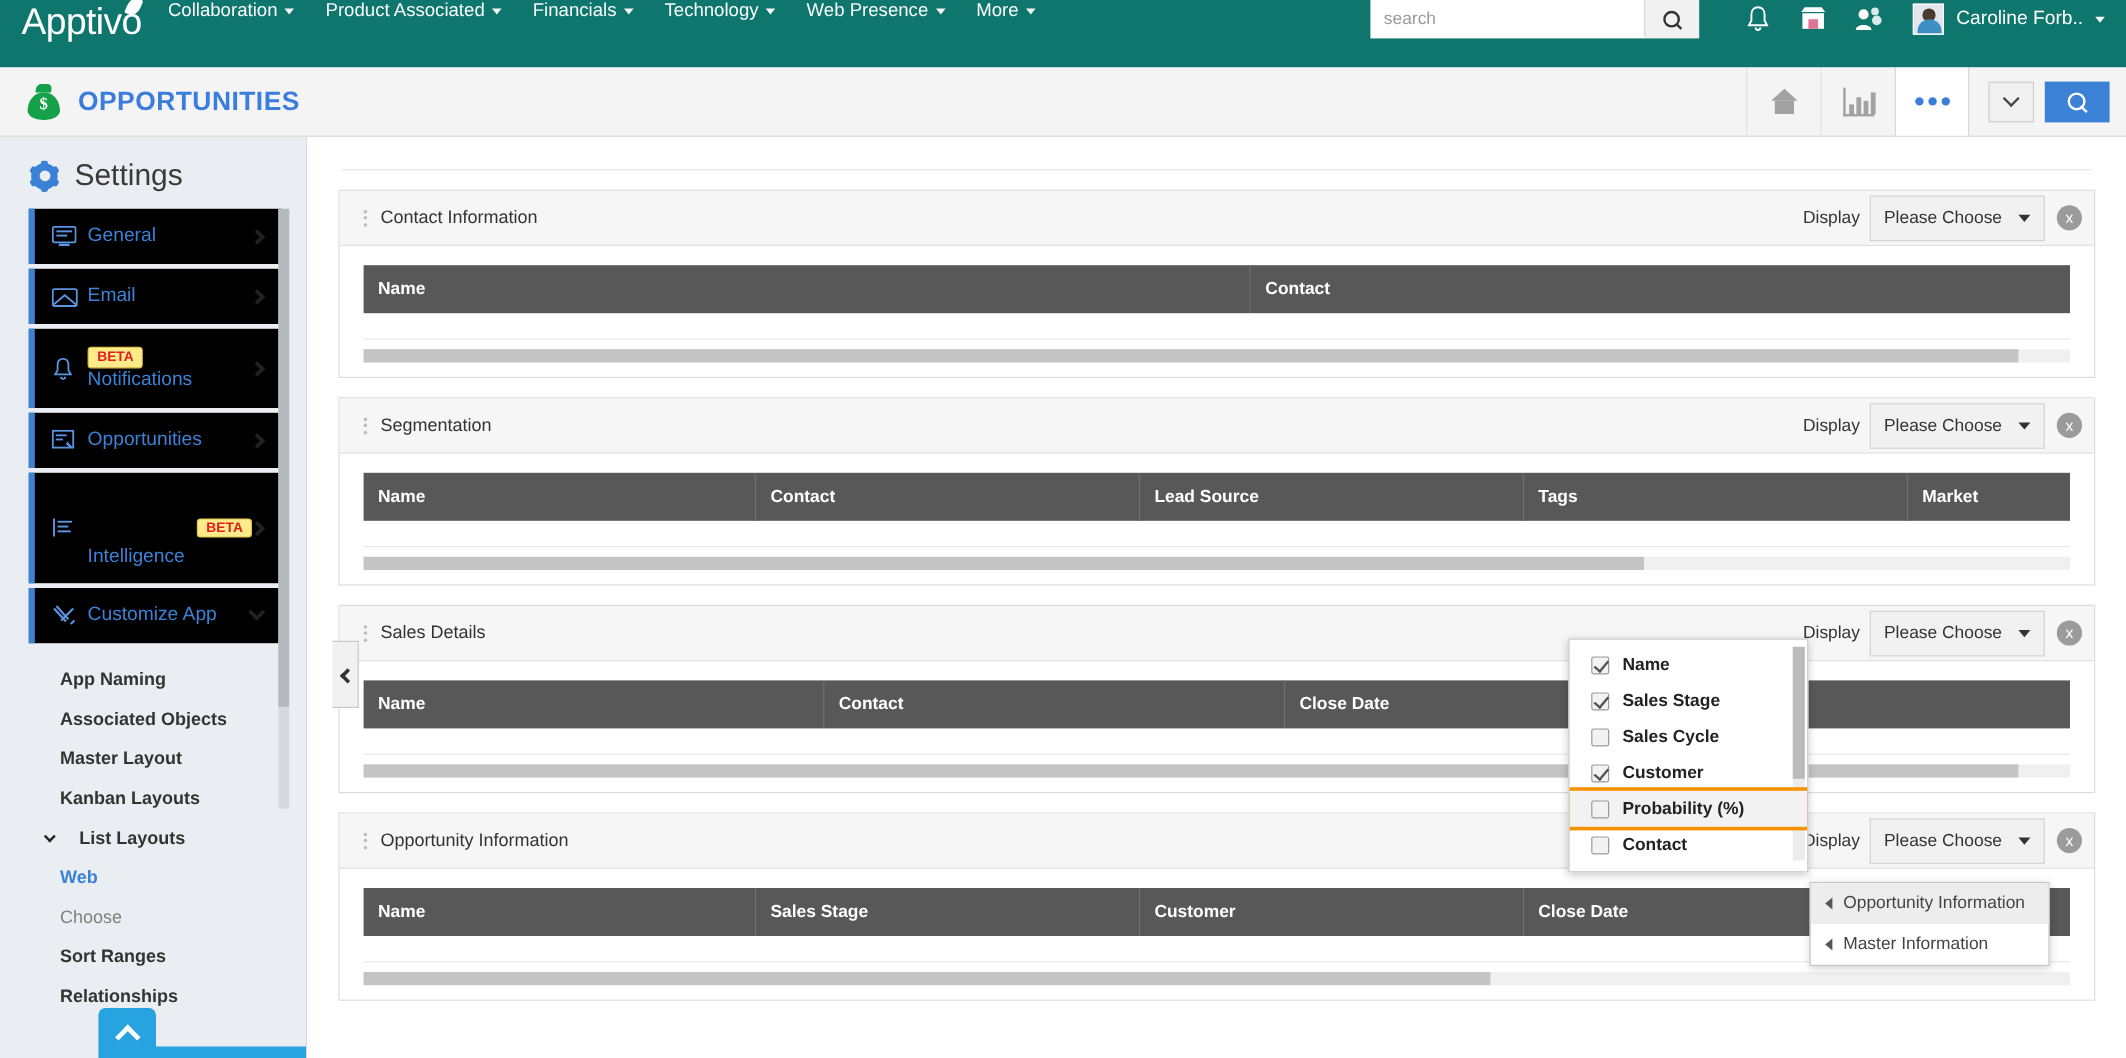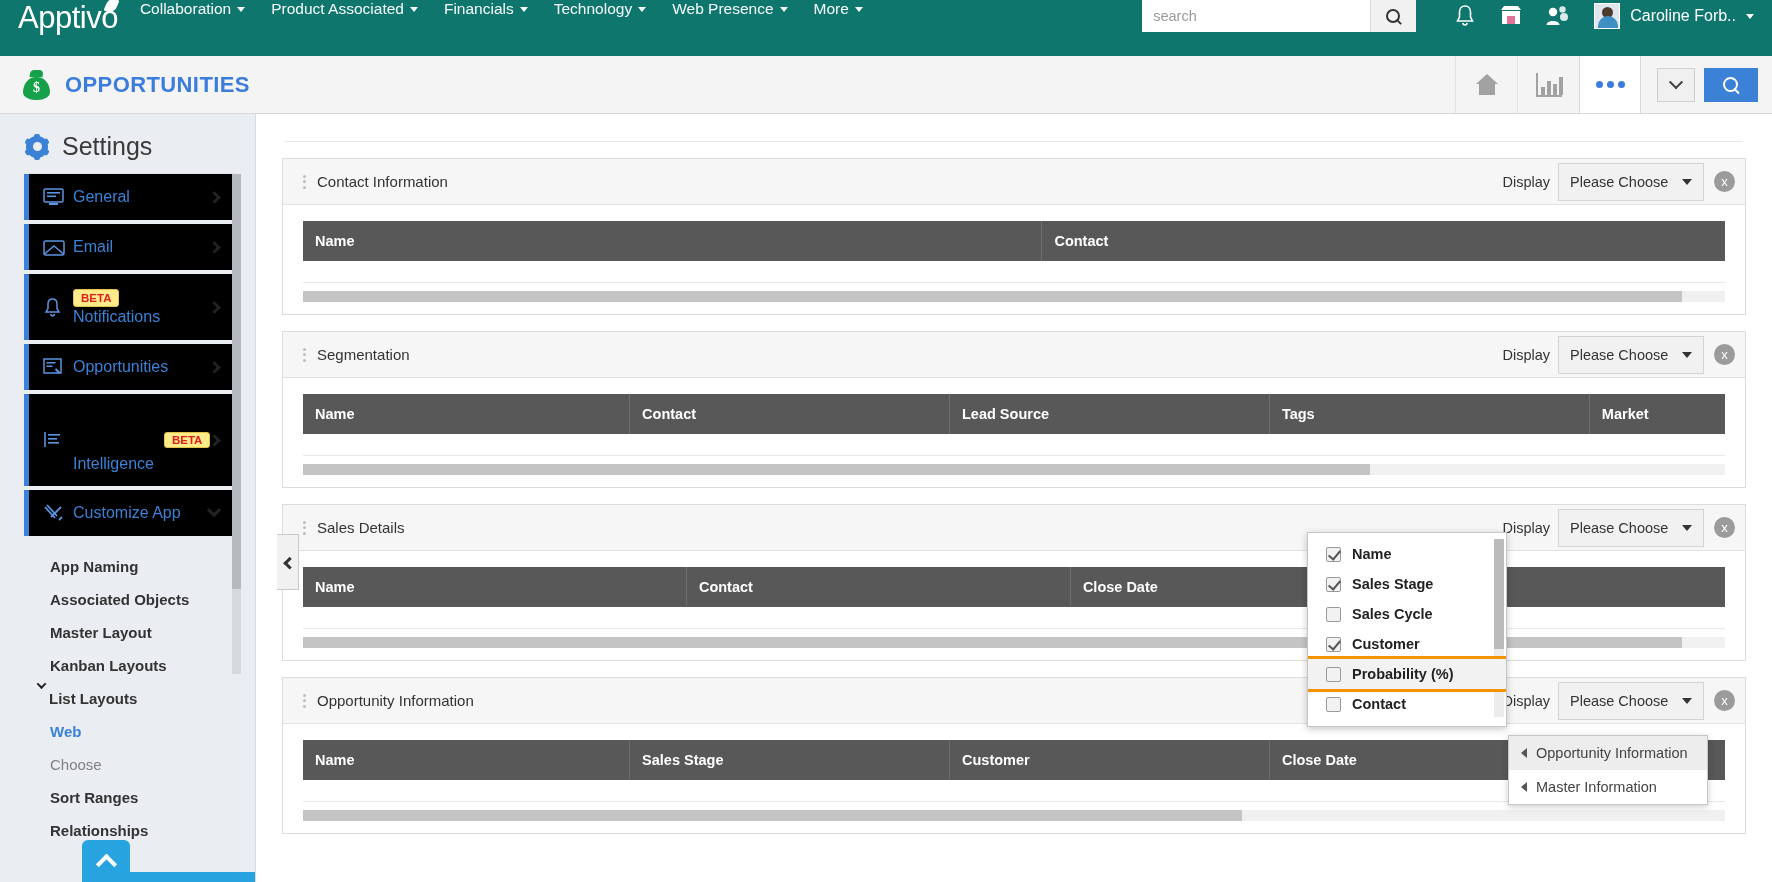--- a/index.html
+++ b/index.html
@@ -200,21 +200,21 @@
     font-size: 11.5px; font-weight: bold; padding: 1px 7px; border-radius: 3px;
     display: inline-block;
   }
   .sb-sub { padding: 10px 0 0 50px; }
   .sb-sub a {
     display: block; font-size: 15px; color: #333; font-weight: bold;
     padding: 8px 0; text-decoration: none; cursor: pointer;
   }
   .sb-sub a.link { color: #3b82d6; }
   .sb-sub a.muted { color: #808080; font-weight: normal; }
-  .sb-sub .grp { display: flex; gap: 4px; margin-left: -12px; }
+  .sb-sub .grp { display: flex; align-items: center; gap: 21px; margin-left: -12px; }
   .chev-sm {
     width: 7px; height: 7px; border-right: 2.5px solid #222; border-bottom: 2.5px solid #222;
     transform: rotate(45deg) translate(-1px,-1px); flex: none;
   }
   .sb-scroll {
     position: absolute; right: 14px; top: 60px; width: 9px; height: 500px;
     background: #d6dade;
   }
   .sb-scroll i { position: absolute; left: 0; top: 0; width: 9px; height: 415px; background: #b6babe; display:block; }
   .up-btn {

